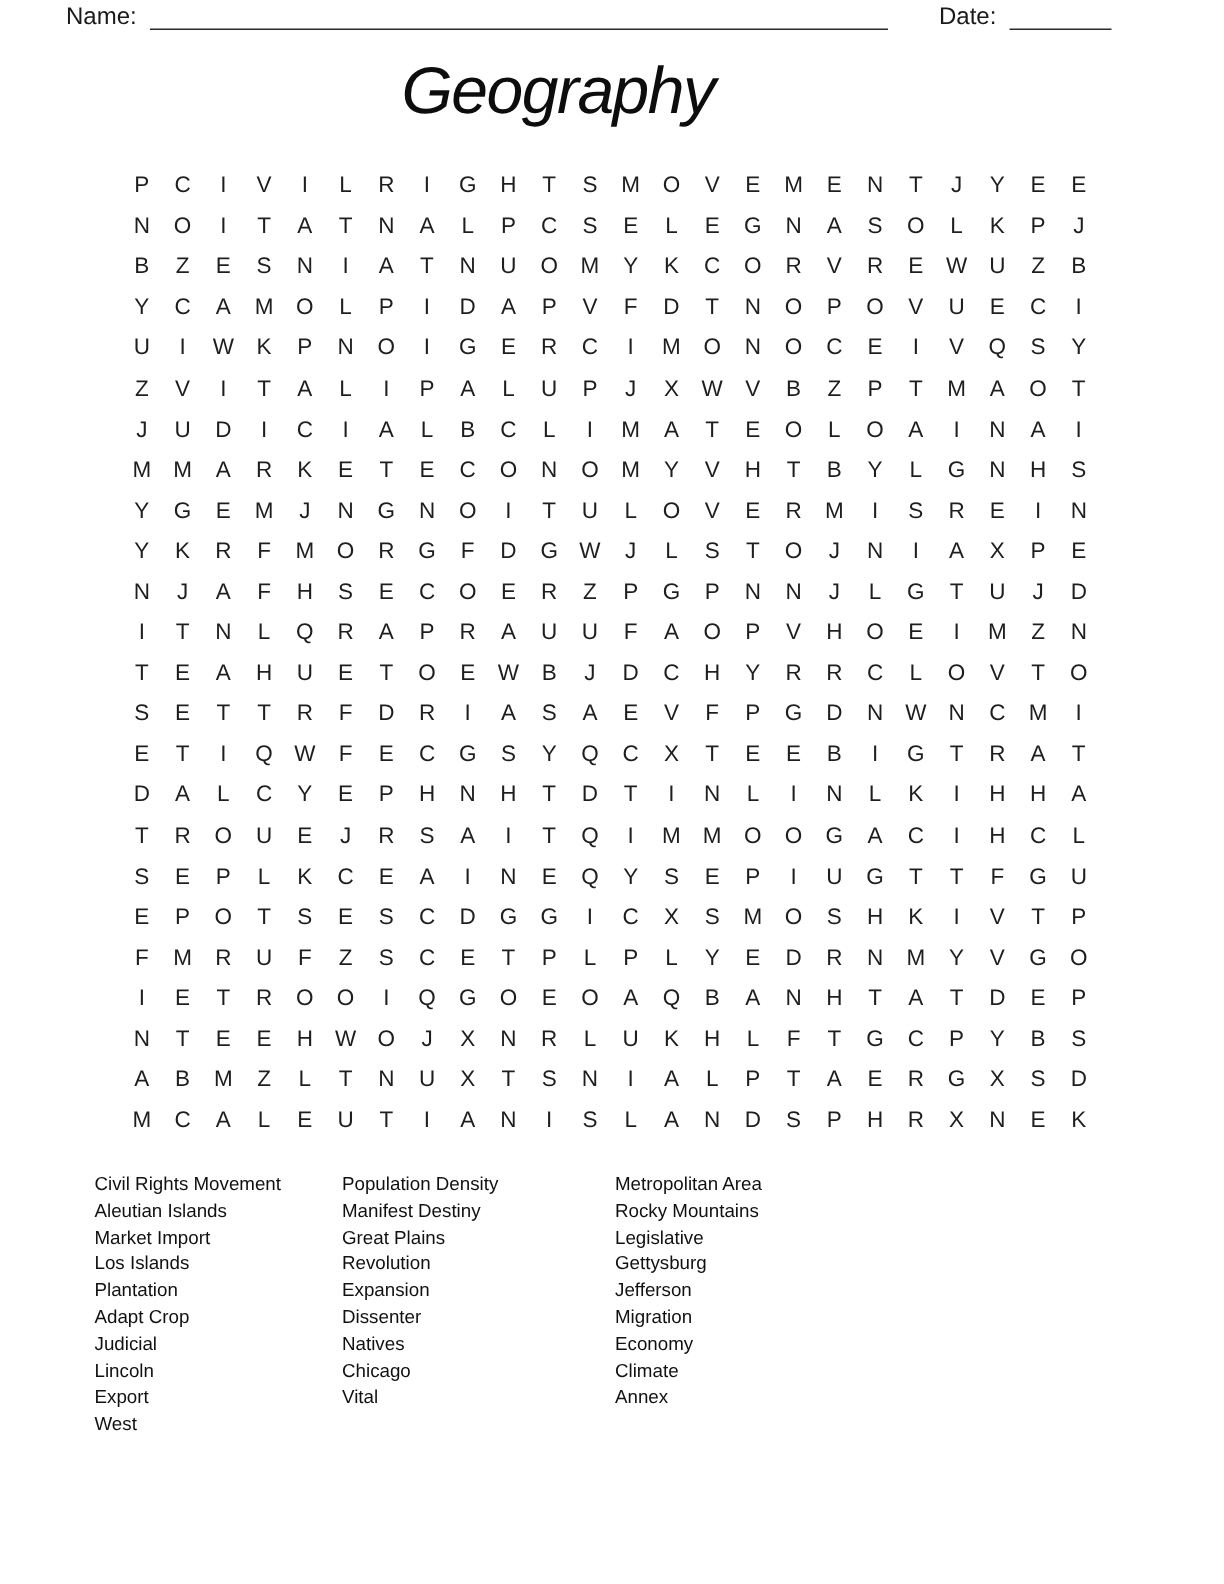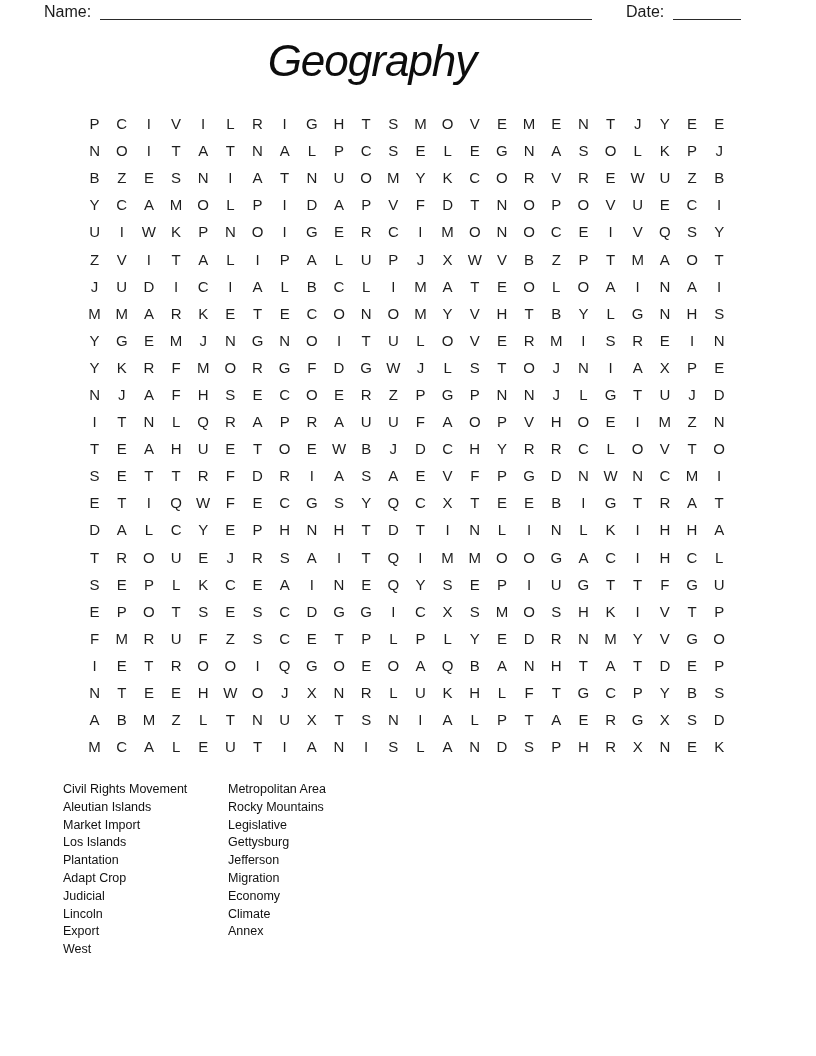--- a/index.html
+++ b/index.html
@@ -48,21 +48,21 @@
     width:27.17px; height:27.1px;
     display:flex; align-items:center; justify-content:center;
     font-size:15px; font-weight:400; color:#1e1e1e;
   }
 
   
   .word-bank { position:absolute; left:0; top:781px; width:816px; height:200px; }
   .wb-col { position:absolute; top:0; }
   .wb-col:nth-child(1){ left:33px;margin-left:30px; }
   .wb-col:nth-child(2){ left:228px; }
-  .wb-col:nth-child(3){ left:410px;margin-top:34px; }
+  .wb-col:nth-child(3){ left:410px; }
   .wb-col:nth-child(4){ left:590px; }
   .wb-item {
     font-size:12.5px; line-height:17.8px; color:#111;
     white-space:nowrap;
   }
 </style>
 </head>
 <body>
 
 <div class="page">
@@ -708,20 +708,31 @@
         <div class="wb-item">Market Import</div>
         <div class="wb-item">Los Islands</div>
         <div class="wb-item">Plantation</div>
         <div class="wb-item">Adapt Crop</div>
         <div class="wb-item">Judicial</div>
         <div class="wb-item">Lincoln</div>
         <div class="wb-item">Export</div>
         <div class="wb-item">West</div>
       </div>
       <div class="wb-col">
+        <div class="wb-item">Population Density</div>
+        <div class="wb-item">Manifest Destiny</div>
+        <div class="wb-item">Great Plains</div>
+        <div class="wb-item">Revolution</div>
+        <div class="wb-item">Expansion</div>
+        <div class="wb-item">Dissenter</div>
+        <div class="wb-item">Natives</div>
+        <div class="wb-item">Chicago</div>
+        <div class="wb-item">Vital</div>
+      </div>
+      <div class="wb-col">
         <div class="wb-item">Metropolitan Area</div>
         <div class="wb-item">Rocky Mountains</div>
         <div class="wb-item">Legislative</div>
         <div class="wb-item">Gettysburg</div>
         <div class="wb-item">Jefferson</div>
         <div class="wb-item">Migration</div>
         <div class="wb-item">Economy</div>
         <div class="wb-item">Climate</div>
         <div class="wb-item">Annex</div>
       </div>

